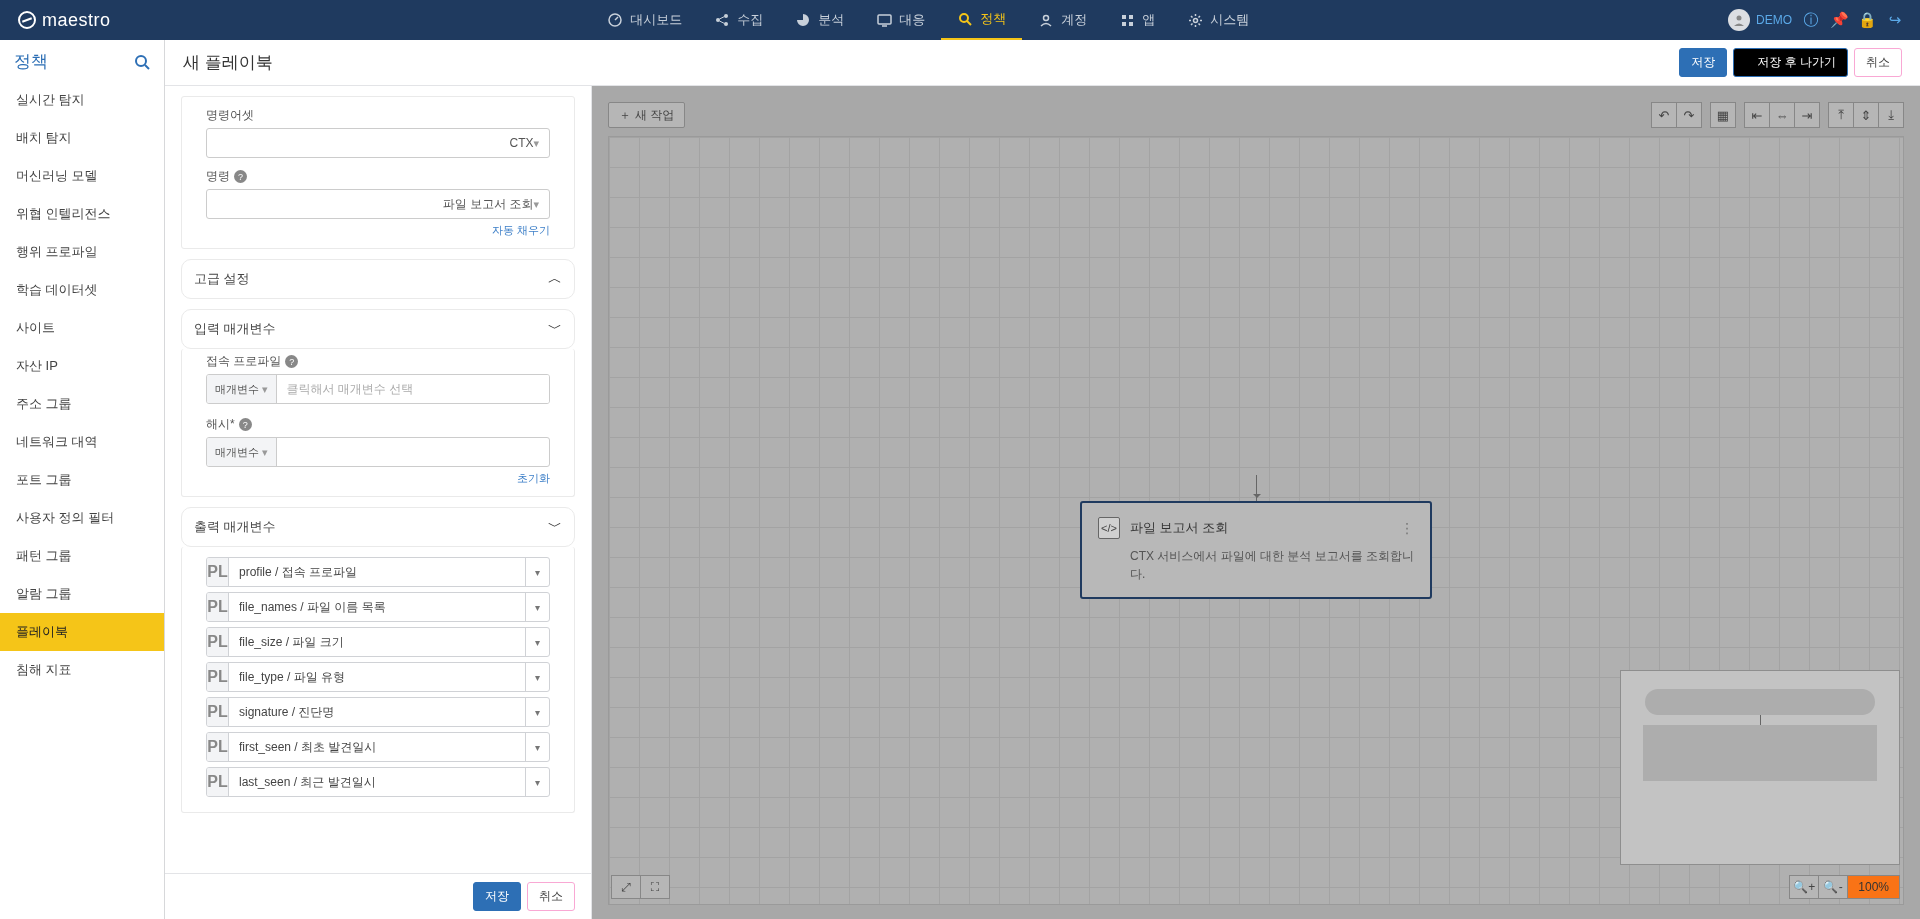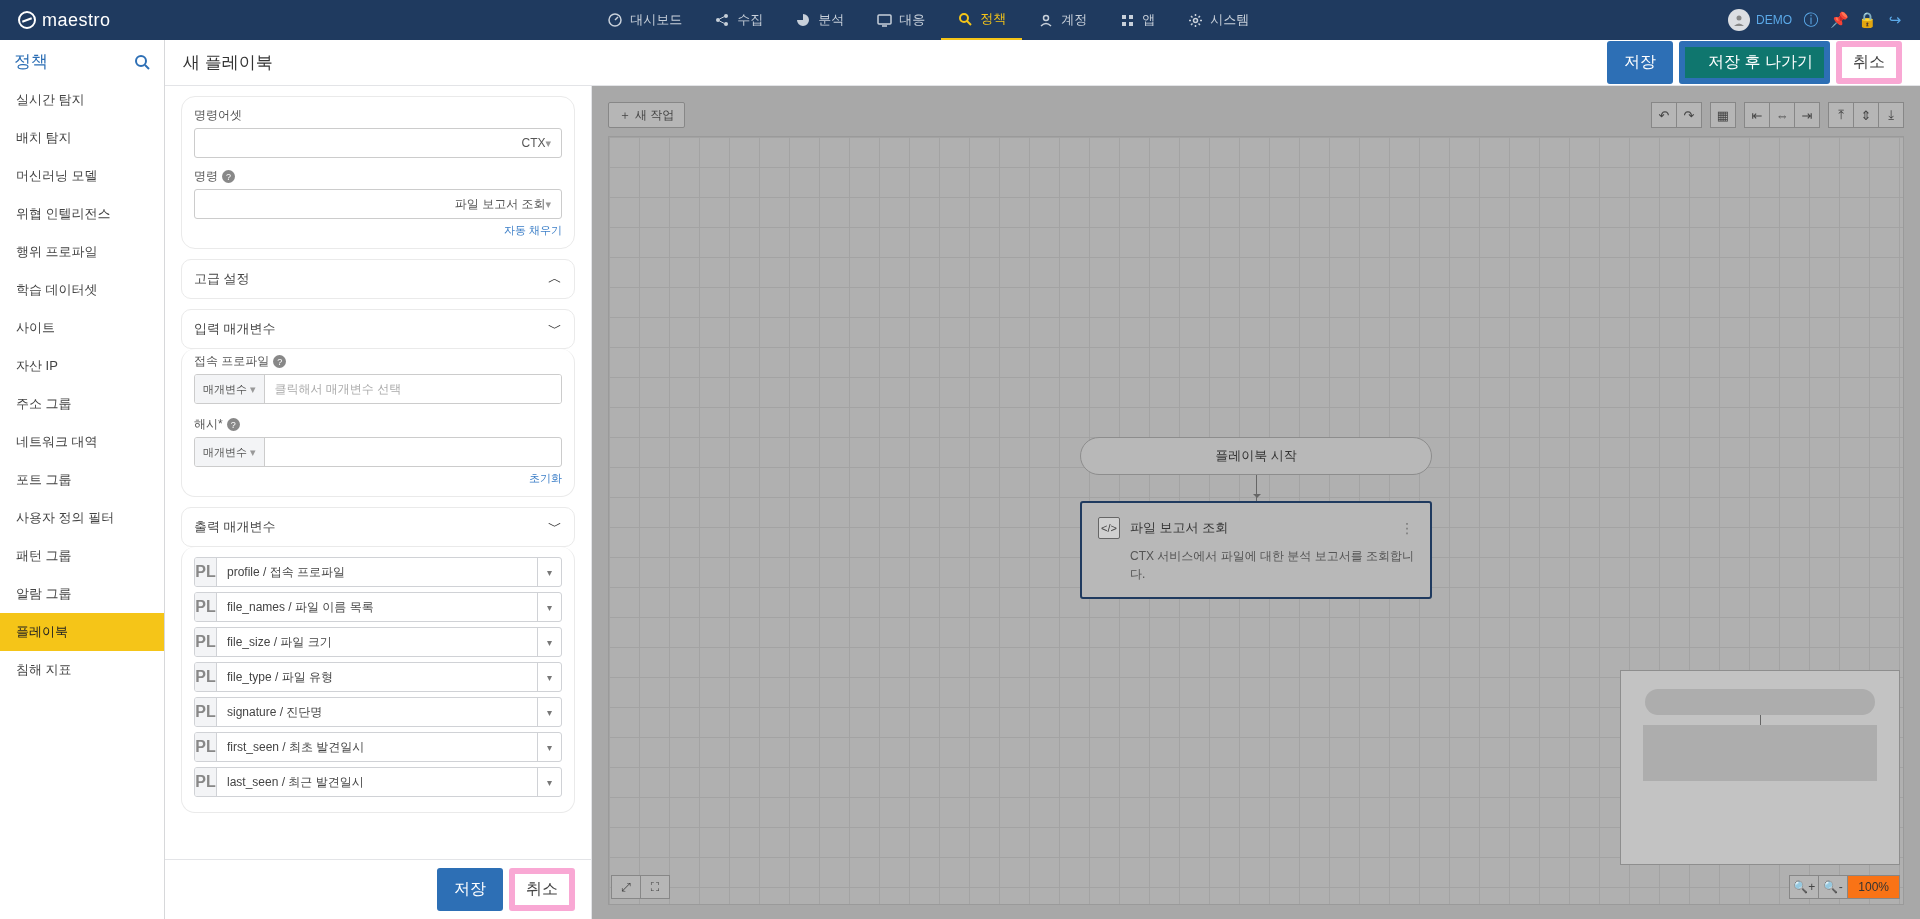--- a/index.html
+++ b/index.html
@@ -19,28 +19,28 @@
 .main { display: flex; height: calc(919px - 40px); }
 .sidebar { width: 165px; border-right: 1px solid #d7d8da; display: flex; flex-direction: column; background: #fff; }
 .sidebar-head { display: flex; align-items: center; justify-content: space-between; padding: 10px 14px 8px; }
 .sidebar-head h3 { font-size: 17px; color: #2d6fb5; font-weight: 500; }
 .search-ico { color: #2d6fb5; font-size: 16px; cursor: pointer; }
 .sidebar-item { padding: 10px 16px; font-size: 13px; color: #444; cursor: pointer; }
 .sidebar-item.active { background: #f5c518; color: #222; font-weight: 500; }
 .content { flex: 1; display: flex; flex-direction: column; background: #fff; }
 .content-head { height: 46px; border-bottom: 1px solid #e3e4e7; display: flex; align-items: center; padding: 0 18px; }
 .content-head h2 { font-size: 17px; font-weight: 500; color: #333; flex: 1; }
-.btn { border: 6px solid #f9a8d4; background: #fff; padding: 5px 11px; border-radius: 3px; cursor: pointer; font-size: 16px; color: #444; }
+.btn { border: 1px solid #f9a8d4; background: #fff; padding: 5px 11px; border-radius: 3px; cursor: pointer; font-size: 12px; color: #444; }
 .btn.primary { background: #2d6fb5; border-color: #2d6fb5; color: #fff; }
-.btn.darkish { background: #0f766e; border-color: #2d6fb5; color: #fff; padding-left: 23px; }
+.btn.darkish { background: #000000; border-color: #2d6fb5; color: #fff; padding-left: 23px; }
 .head-actions { display: flex; gap: 6px; }
 .body { flex: 1; display: flex; overflow: hidden; }
 .left-panel { width: 427px; border-right: 1px solid #e3e4e7; display: flex; flex-direction: column; background: #fff; overflow: hidden; position: relative; }
 .left-scroll { flex: 1; overflow-y: auto; padding: 10px 16px 0 16px; }
-.panel-card { background: #fff; border: 1px solid #eaeaea; border-radius: 14px; margin-bottom: 10px; padding: 10px 12px; }
+.panel-card { background: #fff; border: 1px solid #eaeaea; border-radius: 3px; margin-bottom: 10px; padding: 10px 24px; }
 .form-lbl { font-size: 12px; color: #555; display: flex; align-items: center; gap: 4px; margin-bottom: 4px; }
 .help-ico { width: 13px; height: 13px; border-radius: 50%; background: #888; color: #fff; font-size: 9px; display: inline-flex; align-items: center; justify-content: center; }
 .select-box { width: 100%; border: 1px solid #ccc; border-radius: 3px; height: 30px; display: flex; align-items: center; padding: 0 10px; font-size: 12px; color: #555; justify-content: flex-end; cursor: pointer; }
 .chev { color: #999; font-size: 11px; }
 .link-txt { color: #3b7ec7; font-size: 11px; text-align: right; margin-top: 4px; cursor: pointer; }
 .section-head { display: flex; align-items: center; justify-content: space-between; padding: 10px 12px; border: 1px solid #eaeaea; border-radius: 10px; margin-bottom: 10px; cursor: pointer; font-size: 13px; color: #444; }
 .section-head .chev-up { font-size: 14px; color: #333; }
 .input-row { display: flex; border: 1px solid #ccc; border-radius: 3px; height: 30px; overflow: hidden; }
 .input-row .tag { background: #f3f4f6; border-right: 1px solid #ccc; display: flex; align-items: center; padding: 0 8px; font-size: 11px; color: #555; gap: 3px; }
 .input-row input { border: none; flex: 1; padding: 0 10px; font-size: 12px; outline: none; }
@@ -352,23 +352,20 @@
               <div class="ticon">⇥</div>
             </div>
             <div class="ticon-group">
               <div class="ticon">⤒</div>
               <div class="ticon">⇕</div>
               <div class="ticon">⤓</div>
             </div>
           </div>
         </div>
         <div class="canvas-area">
-          <div class="node-start">
-            <span>플레이북 시작</span>
-          </div>
           <div class="connector"></div>
           <div class="node-task">
             <div class="node-task-head">
               <div class="node-ico">&lt;/&gt;</div>
               <div class="node-title">파일 보고서 조회</div>
               <div class="node-menu">⋮</div>
             </div>
             <div class="node-desc">CTX 서비스에서 파일에 대한 분석 보고서를 조회합니다.</div>
           </div>
         </div>

